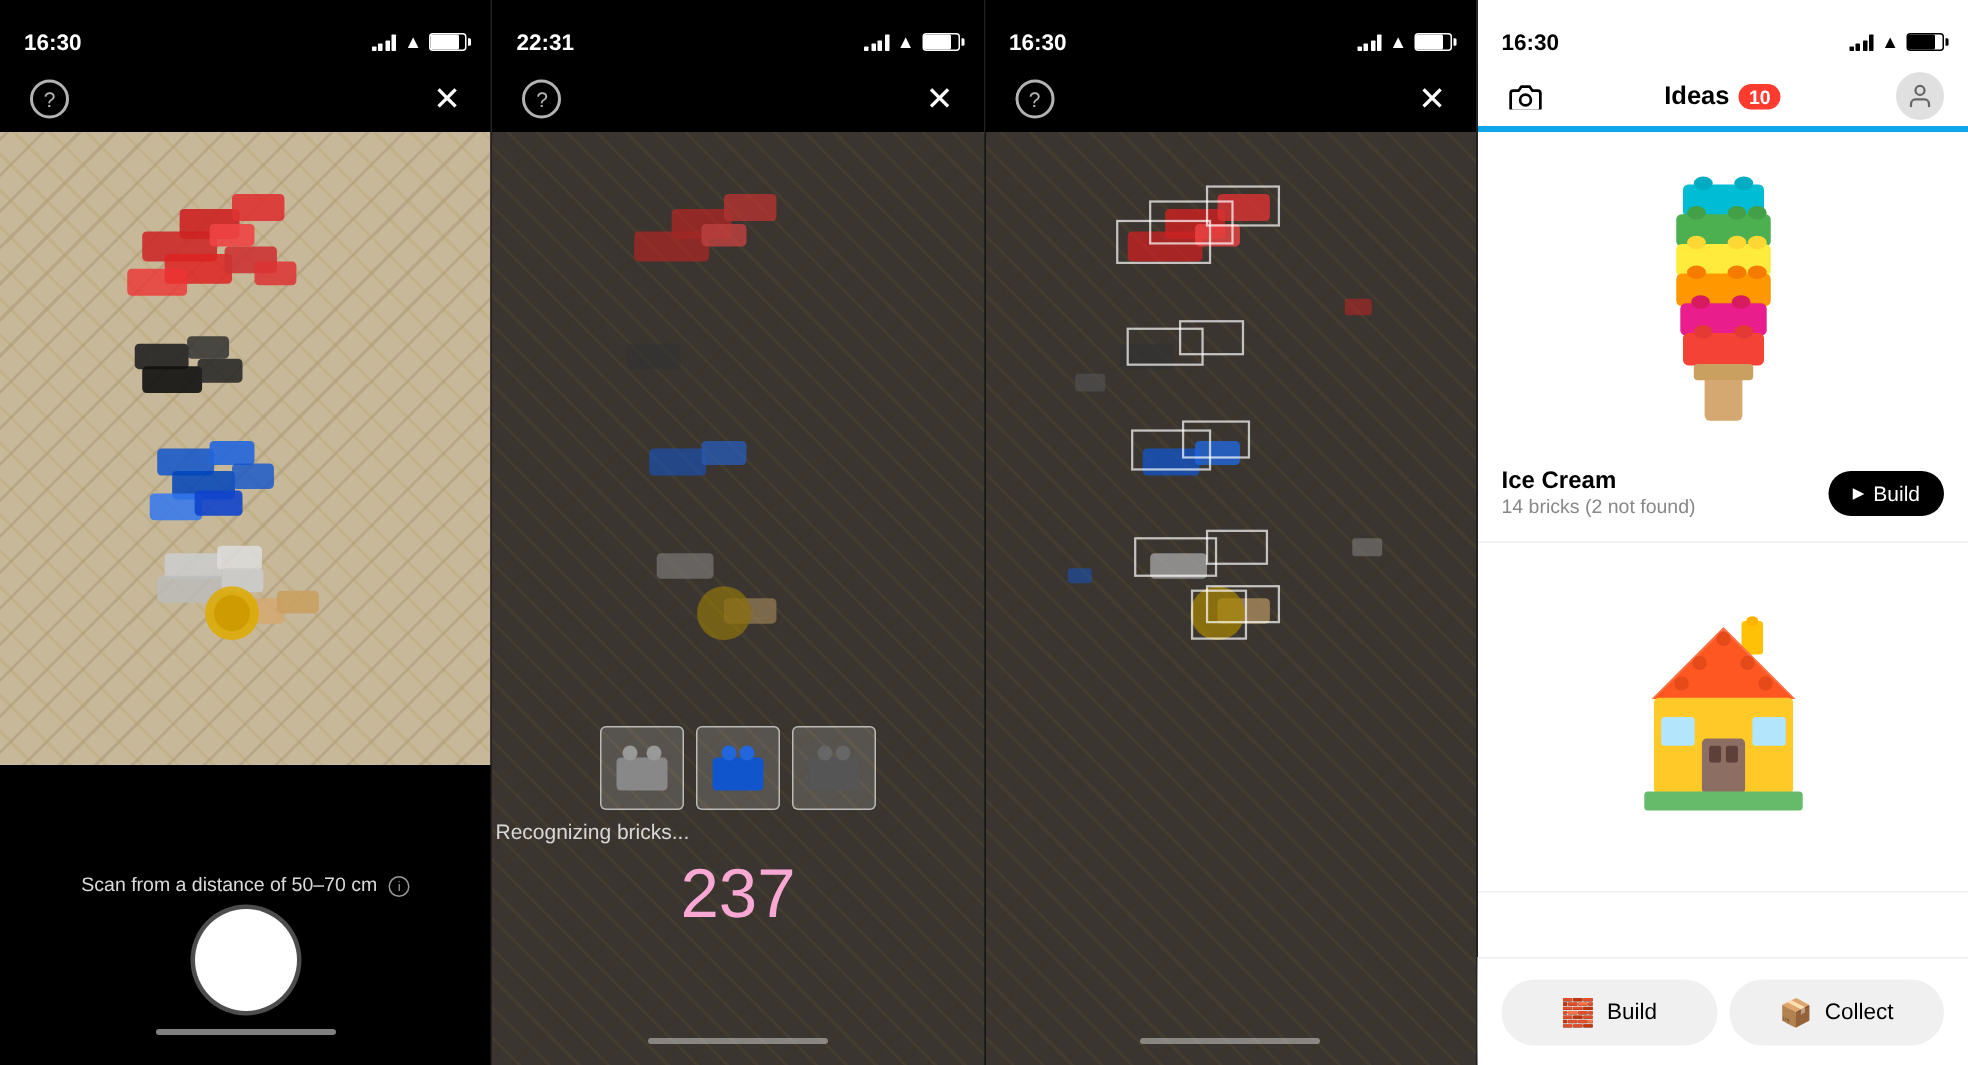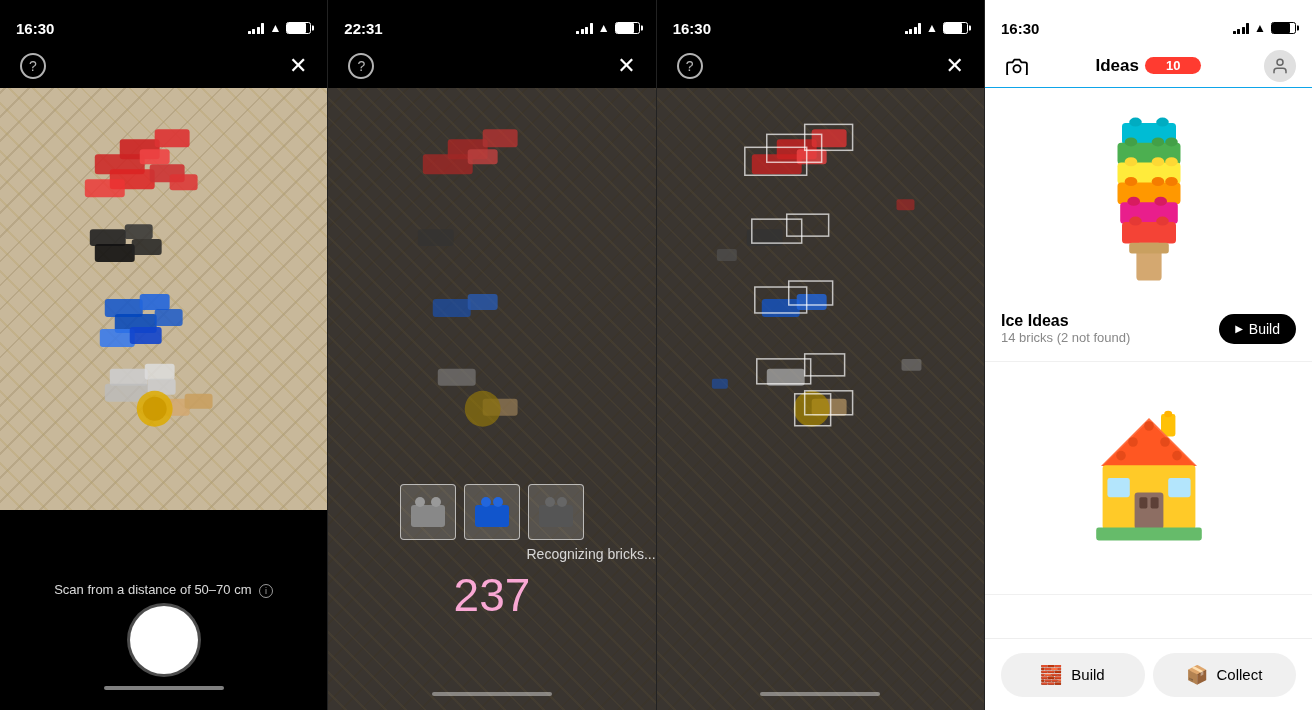--- a/index.html
+++ b/index.html
@@ -199,23 +199,23 @@
       text-align: center;
       color: #f9a8d4;
       font-size: 46px;
       font-weight: 300;
       z-index: 10;
     }
 
     .recognizing-label {
       position: absolute;
       bottom: 148px;
-      left: 15px;
-      right: 0;
-      text-align: right;
+      left: 2px;
+      right: 0;
+      text-align: left;
       color: rgba(255,255,255,0.8);
       font-size: 14px;
       z-index: 10;
     }
 
     
     .brick-thumbnails {
       position: absolute;
       bottom: 160px;
       left: 50%;
@@ -330,21 +330,21 @@
       background: #000;
     }
 
     
     .right-header {
       height: 44px;
       display: flex;
       align-items: center;
       justify-content: space-between;
       padding: 0 16px;
-      border-bottom: 1px solid #0ea5e9;
+      border-bottom: 4px solid #0ea5e9;
     }
 
     .camera-icon-btn {
       width: 32px;
       height: 32px;
       display: flex;
       align-items: center;
       justify-content: center;
       cursor: pointer;
     }
@@ -352,21 +352,21 @@
     .ideas-title {
       font-size: 17px;
       font-weight: 600;
       color: #000;
     }
 
     .ideas-count-badge {
       background: #ff3b30;
       color: #fff;
       border-radius: 10px;
-      padding: 1px 21px;
+      padding: 1px 7px;
       font-size: 13px;
       font-weight: 600;
       margin-left: 6px;
     }
 
     .avatar-btn {
       width: 32px;
       height: 32px;
       border-radius: 50%;
       background: #e0e0e0;
@@ -825,21 +825,21 @@
           <rect x="30" y="120" width="60" height="24" rx="4" fill="#f44336"></rect>
           <rect x="38" y="114" width="14" height="10" rx="7" fill="#e53935"></rect>
           <rect x="68" y="114" width="14" height="10" rx="7" fill="#e53935"></rect>
 
           <rect x="46" y="143" width="28" height="42" rx="4" fill="#d4a870"></rect>
           <rect x="38" y="143" width="44" height="12" rx="3" fill="#c9a060"></rect>
         </svg>
       </div>
       <div class="idea-info-row">
         <div>
-          <div class="idea-name">Ice Ideas</div>
+          <div class="idea-name">Ice Cream</div>
           <div class="idea-bricks">14 bricks (2 not found)</div>
         </div>
         <button class="build-btn">
           <span style="font-size:10px;">▶</span>
           <span>Build</span>
         </button>
       </div>
     </div>
 
     <div class="idea-card">

